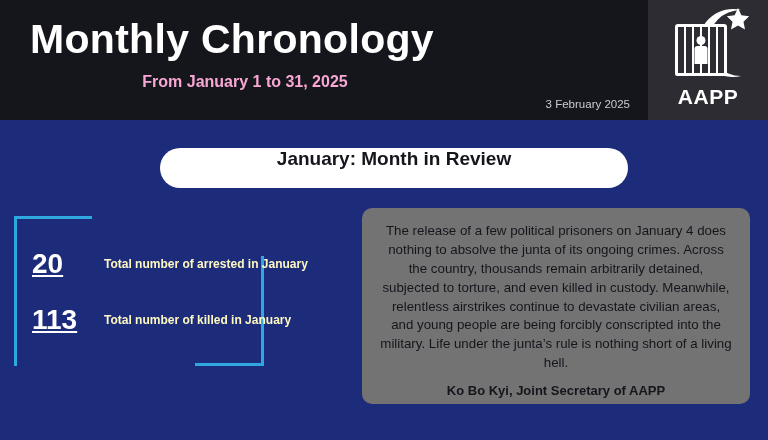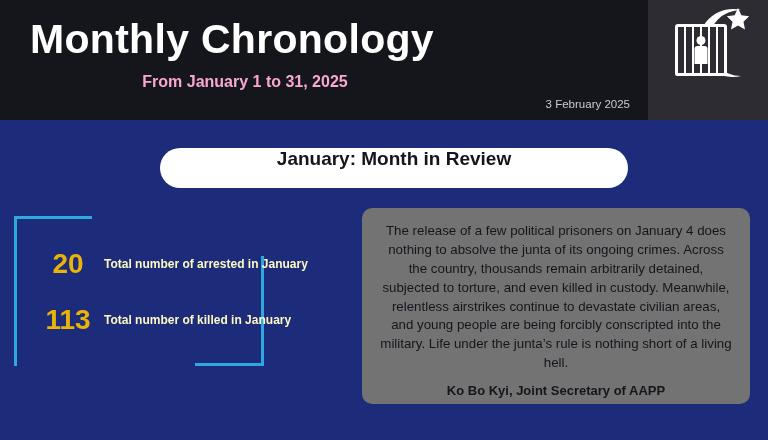--- a/index.html
+++ b/index.html
@@ -193,25 +193,26 @@
     background: #2fa8e0;
   }
   .stat-row {
     position: absolute;
     display: flex;
     align-items: center;
   }
   .stat-row.r1 { left: 18px; top: 32px; }
   .stat-row.r2 { left: 18px; top: 88px; }
   .stat-number {
-    color: #eab308;
+    color: #ffffff;
     font-size: 28px;
     font-weight: bold;
     width: 72px;
-    text-align: center;
+    text-align: left;
+    text-decoration: underline;
   }
   .stat-label {
     color: #fef9c3;
     font-size: 12px;
     font-weight: bold;
     line-height: 1.2;
   }
 
   
   .quote-card {
@@ -262,20 +263,21 @@
             <div class="head"></div>
             <div class="body"></div>
           </div>
           <span style="left:6px"></span>
           <span style="left:14px"></span>
           <span style="left:22px"></span>
           <span style="left:30px"></span>
           <span style="left:38px"></span>
         </div>
       </div>
+      <div class="logo-text">AAPP</div>
     </div>
   </div>
 
   <div class="body-area">
 
     <div class="review-pill">
       <span class="review-pill-text">January: Month in Review</span>
     </div>
 
     <div class="stats">

